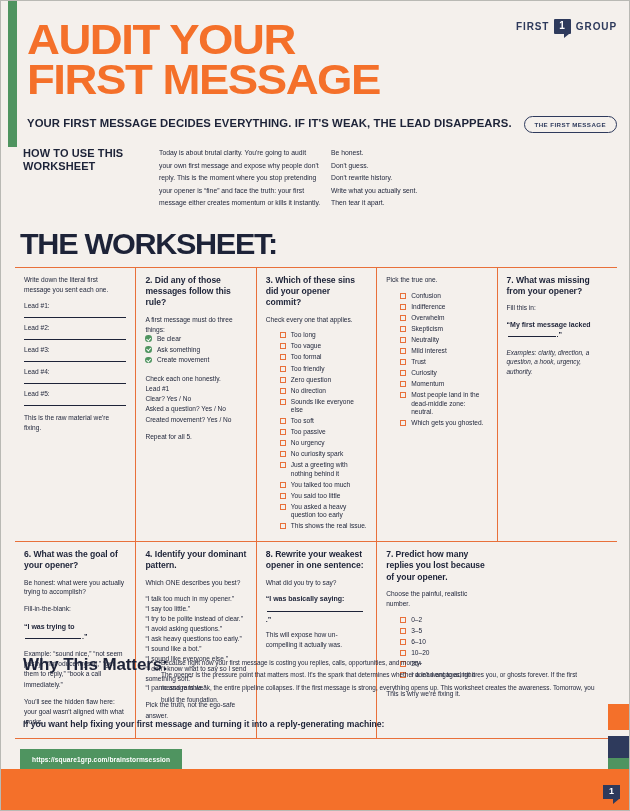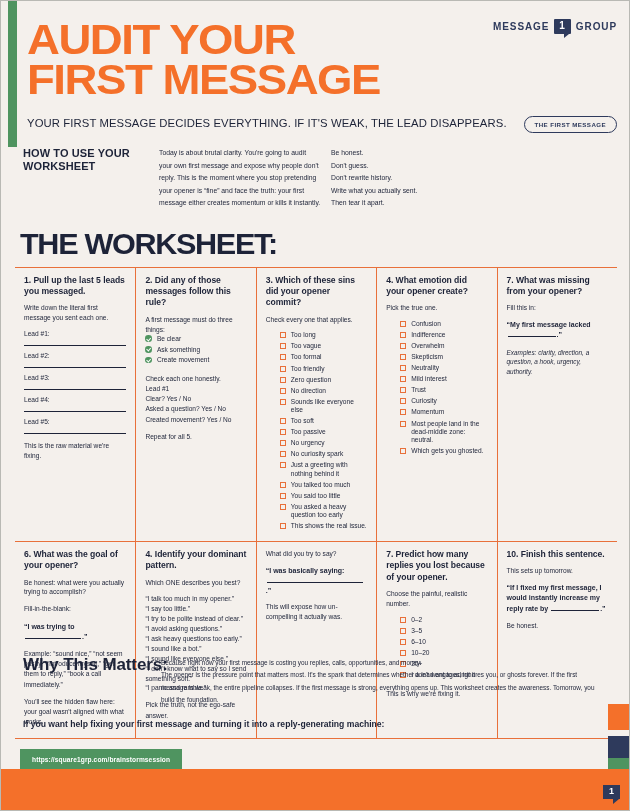--- a/index.html
+++ b/index.html
@@ -43,21 +43,21 @@
   }
   .title {
     position: absolute; left: 26px; top: 18px;
     color: #f4702a;
     font-size: 43px; line-height: 0.93;
     font-weight: bold; letter-spacing: -1.4px;
     transform: scaleX(1.06); transform-origin: left top;
   }
   .subtitle {
     position: absolute; left: 26px; top: 116px;
-    color: #1d2338; font-size: 11.3px; font-weight: normal; letter-spacing: .1px;
+    color: #1d2338; font-size: 11.3px; font-weight: bold; letter-spacing: .1px;
   }
   .pill {
     position: absolute; right: 14px; top: 115px;
     border: 1px solid #2e3a5c; border-radius: 11px;
     color: #2e3a5c; font-size: 6.2px; font-weight: bold; letter-spacing: .4px;
     padding: 4px 10px;
   }
 
   
   .howto { position: absolute; left: 0; top: 146px; width: 630px; }
@@ -205,52 +205,51 @@
 </style>
 </head>
 <body>
 
 <div class="page">
 
   <div class="left-accent"></div>
 
   <div class="header">
     <div class="logo">
-      <span>MESSAGE</span>
+      <span>FIRST</span>
       <span class="logo-badge">1</span>
       <span>GROUP</span>
     </div>
     <div class="title">
       <div>AUDIT YOUR</div>
       <div>FIRST MESSAGE</div>
     </div>
     <div class="subtitle">YOUR FIRST MESSAGE DECIDES EVERYTHING. IF IT'S WEAK, THE LEAD DISAPPEARS.</div>
     <div class="pill">THE FIRST MESSAGE</div>
   </div>
 
   <div class="howto">
-    <div class="howto-label">HOW TO USE YOUR WORKSHEET</div>
+    <div class="howto-label">HOW TO USE THIS WORKSHEET</div>
     <div class="howto-col1">Today is about brutal clarity. You're going to audit your own first message and expose why people don't reply. This is the moment where you stop pretending your opener is “fine” and face the truth: your first message either creates momentum or kills it instantly.</div>
     <div class="howto-col2">
       <span class="line-item">Be honest.</span>
       <span class="line-item">Don't guess.</span>
       <span class="line-item">Don't rewrite history.</span>
       <span class="line-item">Write what you actually sent.</span>
       <span class="line-item">Then tear it apart.</span>
     </div>
   </div>
 
   <div class="ws-heading">THE WORKSHEET:</div>
 
   <div class="grid">
 
     <div class="grid-row row1">
 
       <div class="cell">
-        <div class="q-title">1. Pull up the last 5 leads you messaged.</div>
         <div class="q-sub">Write down the literal first message you sent each one.</div>
         <div class="lead">Lead #1:</div>
         <div class="lead-rule"></div>
         <div class="lead">Lead #2:</div>
         <div class="lead-rule"></div>
         <div class="lead">Lead #3:</div>
         <div class="lead-rule"></div>
         <div class="lead">Lead #4:</div>
         <div class="lead-rule"></div>
         <div class="lead">Lead #5:</div>
@@ -353,21 +352,20 @@
               <span>You asked a heavy question too early</span>
             </li>
           <li>
               <span class="chk-box"></span>
               <span>This shows the real issue.</span>
             </li>
         </ul>
       </div>
 
       <div class="cell">
-        <div class="q-title">4. What emotion did your opener create?</div>
         <div class="q-sub">Pick the true one.</div>
         <ul class="chk-list indent">
           <li>
               <span class="chk-box"></span>
               <span>Confusion</span>
             </li>
           <li>
               <span class="chk-box"></span>
               <span>Indifference</span>
             </li>
@@ -452,20 +450,21 @@
           <span class="line-item">“I sound like a bot.”</span>
           <span class="line-item">“I sound like everyone else.”</span>
           <span class="line-item">“I don't know what to say so I send something soft.”</span>
           <span class="line-item">“I panic and ramble.”</span>
         </div>
         <div class="sp"></div>
         <div class="q-body">Pick the truth, not the ego-safe answer.</div>
       </div>
 
       <div class="cell">
+        <div class="q-title">8. Rewrite your weakest opener in one sentence:</div>
         <div class="q-sub">What did you try to say?</div>
         <div class="q-strong">
           <span>“I was basically saying:</span><br>
           <span class="blank-line wide"></span><span>.”</span>
         </div>
         <div class="sp-sm"></div>
         <div class="q-body">This will expose how un-compelling it actually was.</div>
       </div>
 
       <div class="cell">
@@ -494,30 +493,20 @@
             </li>
           <li>
               <span class="chk-box"></span>
               <span>I don't want to admit it</span>
             </li>
         </ul>
         <div class="sp"></div>
         <div class="q-body">This is why we're fixing it.</div>
       </div>
 
-      <div class="cell">
-        <div class="q-title">10. Finish this sentence.</div>
-        <div class="q-sub">This sets up tomorrow.</div>
-        <div class="q-strong">
-          <span>“If I fixed my first message, I would instantly increase my reply rate by</span>
-          <span class="blank-line"></span><span>.”</span>
-        </div>
-        <div class="sp"></div>
-        <div class="q-body">Be honest.</div>
-      </div>
 
     </div>
   </div>
 
   <div class="why">
     <div class="why-label">Why This Matters:</div>
     <div class="why-body">
       <div>Because right now your first message is costing you replies, calls, opportunities, and money.</div>
       <div>The opener is the pressure point that matters most. It's the spark that determines whether a lead engages, ignores you, or ghosts forever. If the first message is weak, the entire pipeline collapses. If the first message is strong, everything opens up. This worksheet creates the awareness. Tomorrow, you build the foundation.</div>
     </div>

